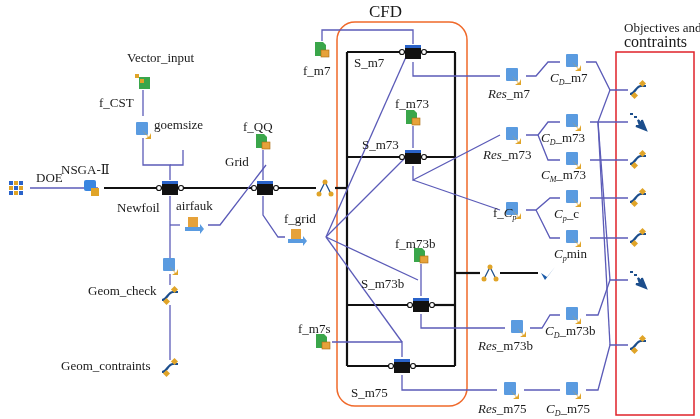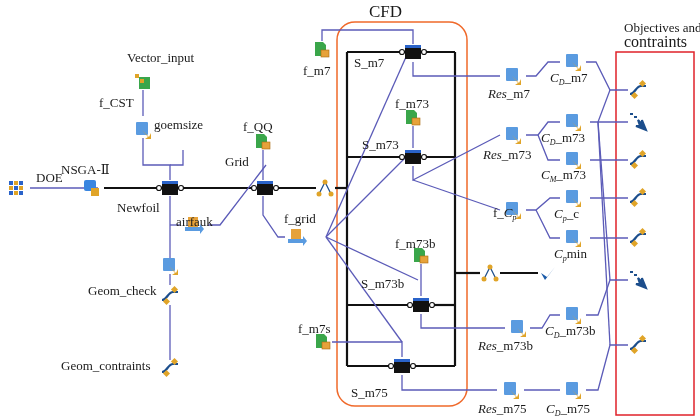--- a/index.html
+++ b/index.html
@@ -301,21 +301,21 @@
 <div class="lbl title" style="left:369px;top:3px;">CFD</div>
 <div class="lbl" style="left:624px;top:21px;font-size:13px;">Objectives and</div>
 <div class="lbl" style="left:624px;top:34px;font-size:16px;">contraints</div>
 
 <div class="lbl" style="left:4px;top:171px;margin-left:32px;">DOE</div>
 <div class="lbl" style="left:61px;top:163px;">NSGA-Ⅱ</div>
 <div class="lbl" style="left:103px;top:51px;margin-left:24px;">Vector_input</div>
 <div class="lbl" style="left:99px;top:96px;">f_CST</div>
 <div class="lbl" style="left:154px;top:118px;">goemsize</div>
 <div class="lbl" style="left:117px;top:201px;">Newfoil</div>
-<div class="lbl" style="left:176px;top:215px;">airfauk</div>
+<div class="lbl" style="left:176px;top:199px;">airfauk</div>
 <div class="lbl" style="left:88px;top:284px;">Geom_check</div>
 <div class="lbl" style="left:61px;top:351px;margin-top:8px;">Geom_contraints</div>
 <div class="lbl" style="left:243px;top:120px;">f_QQ</div>
 <div class="lbl" style="left:225px;top:155px;">Grid</div>
 <div class="lbl" style="left:284px;top:212px;">f_grid</div>
 <div class="lbl" style="left:303px;top:64px;">f_m7</div>
 <div class="lbl" style="left:354px;top:56px;">S_m7</div>
 <div class="lbl" style="left:395px;top:97px;">f_m73</div>
 <div class="lbl" style="left:362px;top:138px;">S_m73</div>
 <div class="lbl" style="left:395px;top:237px;">f_m73b</div>

